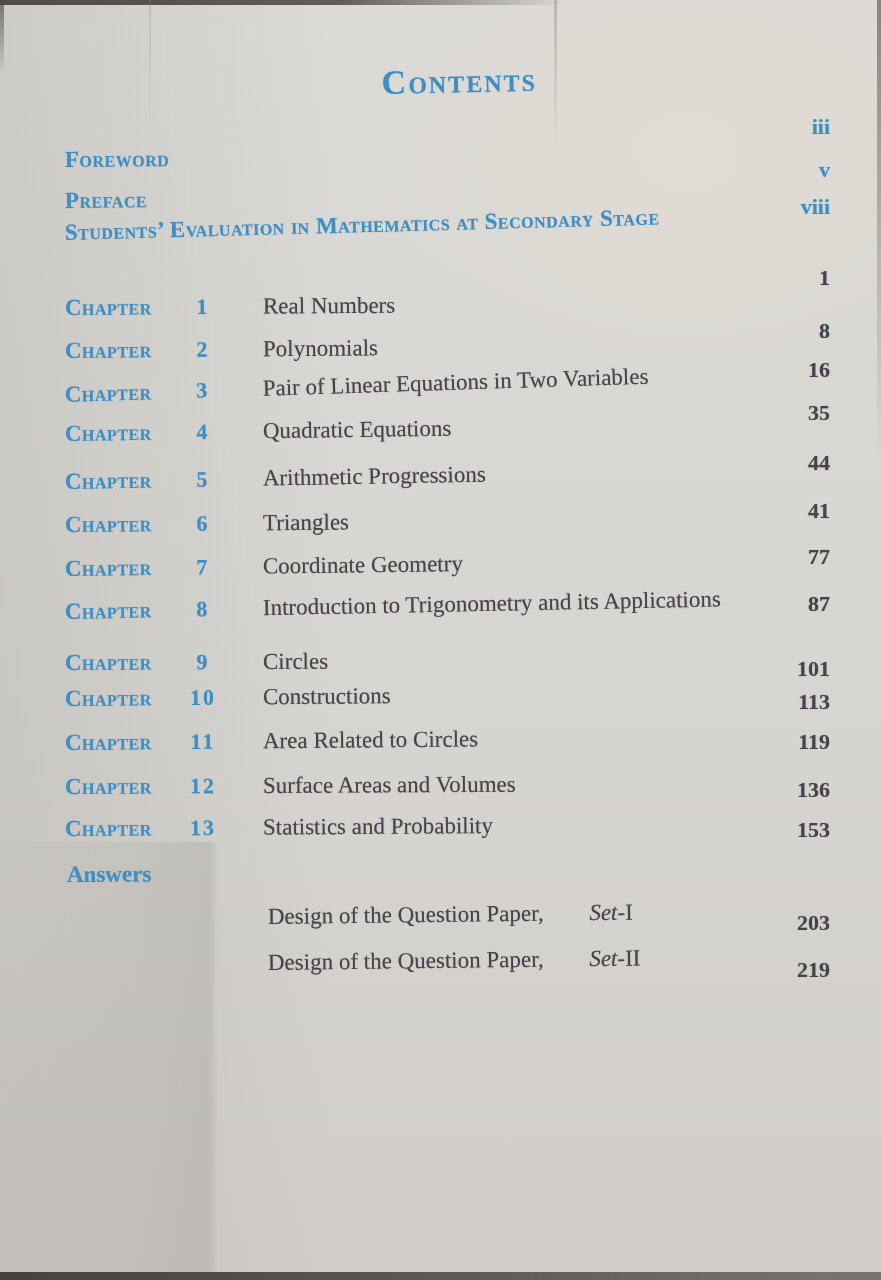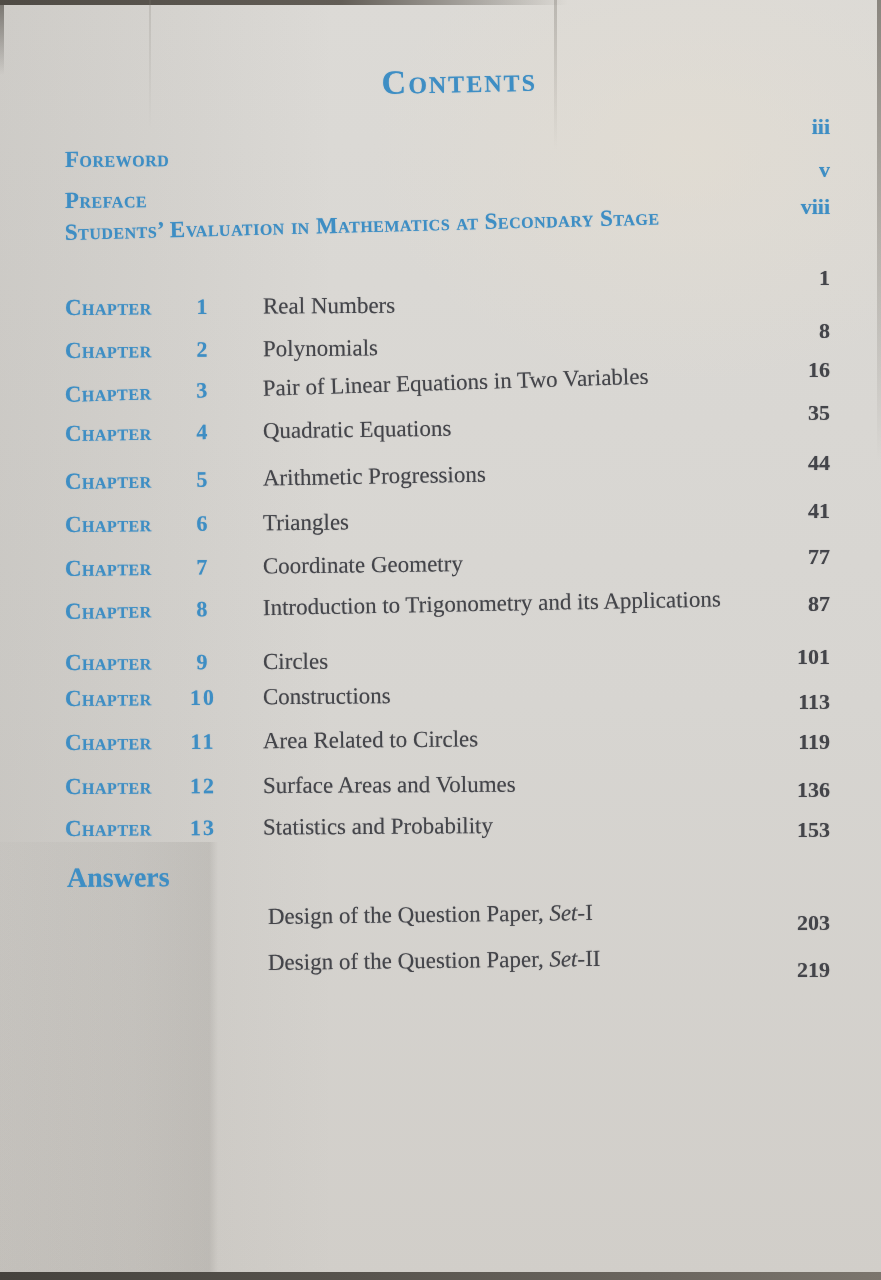--- a/index.html
+++ b/index.html
@@ -45,26 +45,26 @@
   .pagenum { position:absolute; right:0; top:0; font-size:22px; font-weight:700; }
 
   .front-label { font-size:23px; }
 
   .ch-word  { display:inline-block; width:113px; font-size:23px; }
   .ch-num   { display:inline-block; width:50px; text-align:center;
               font-size:22px; font-weight:700; letter-spacing:2px; }
   .ch-title { display:inline-block; margin-left:35px; font-size:23px; }
 
   .answers-row { top:862px; left:67px; }
-  .answers-label { display:inline-block; font-size:28px; font-weight:700;
+  .answers-label { display:inline-block; font-size:23px; font-weight:700;
                    transform:rotate(-0.4deg); transform-origin:left 75%; }
 
   .appendix-row { left:268px; }
   .ap-text { font-size:23px; }
-  .ap-it   { font-style:italic; }
+  .ap-it   { font-style:italic;margin-left:40px; }
 </style>
 </head>
 <body>
 
 <div class="photo">
 
   <div class="edge-top"></div>
   <div class="edge-bottom"></div>
   <div class="edge-right"></div>
   <div class="edge-left"></div>
@@ -154,21 +154,21 @@
       <span class="label-group" style="transform: rotate(-1.1deg);">
         <span class="ch-word blue sc">Chapter</span><span class="ch-num blue">8</span><span class="ch-title dark-t">Introduction to Trigonometry and its Applications</span>
       </span>
       <span class="pagenum dark-t" style="transform: translateY(-8px);">87</span>
     </div>
 
     <div class="row chapter-row" style="top: 650px;">
       <span class="label-group" style="transform: rotate(-0.3deg);">
         <span class="ch-word blue sc">Chapter</span><span class="ch-num blue">9</span><span class="ch-title dark-t">Circles</span>
       </span>
-      <span class="pagenum dark-t" style="transform: translateY(-6px);">101</span>
+      <span class="pagenum dark-t" style="transform: translateY(-6px); margin-top: 12px;">101</span>
     </div>
 
     <div class="row chapter-row" style="top: 686.05px;">
       <span class="label-group" style="transform: rotate(-0.5deg);">
         <span class="ch-word blue sc">Chapter</span><span class="ch-num blue">10</span><span class="ch-title dark-t">Constructions</span>
       </span>
       <span class="pagenum dark-t" style="transform: translateY(-5px); margin-top: 8px;">113</span>
     </div>
 
     <div class="row chapter-row" style="top: 729.5px;">

